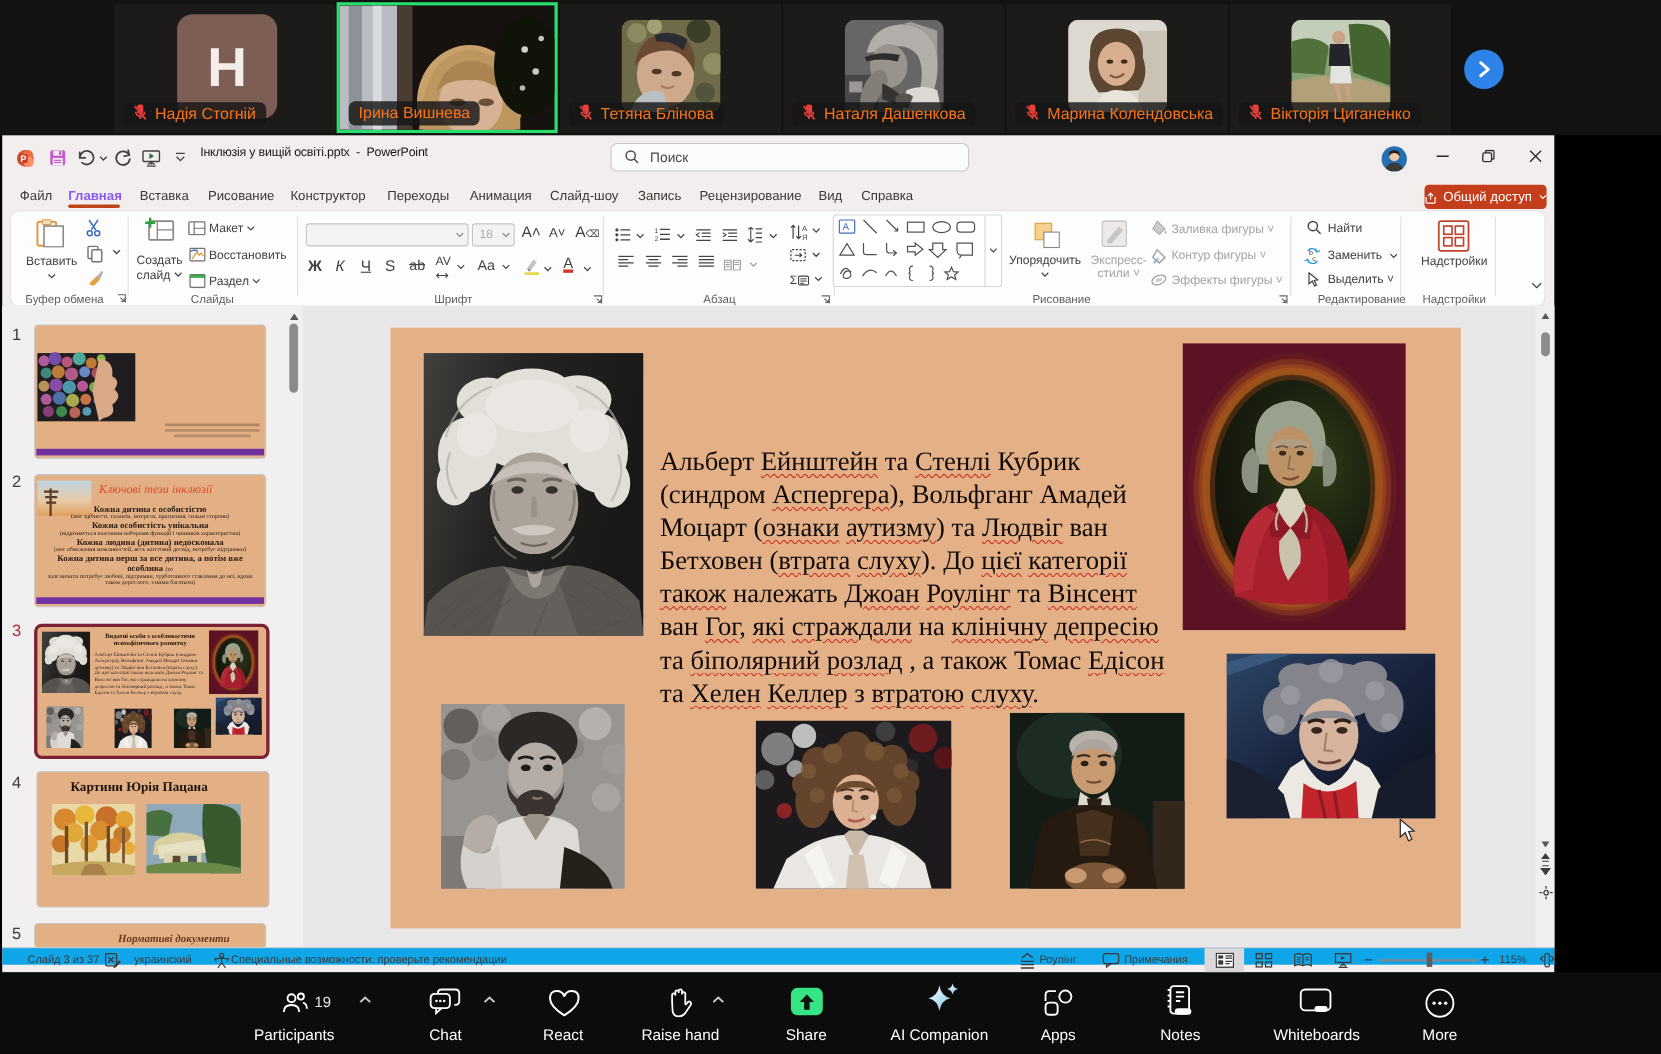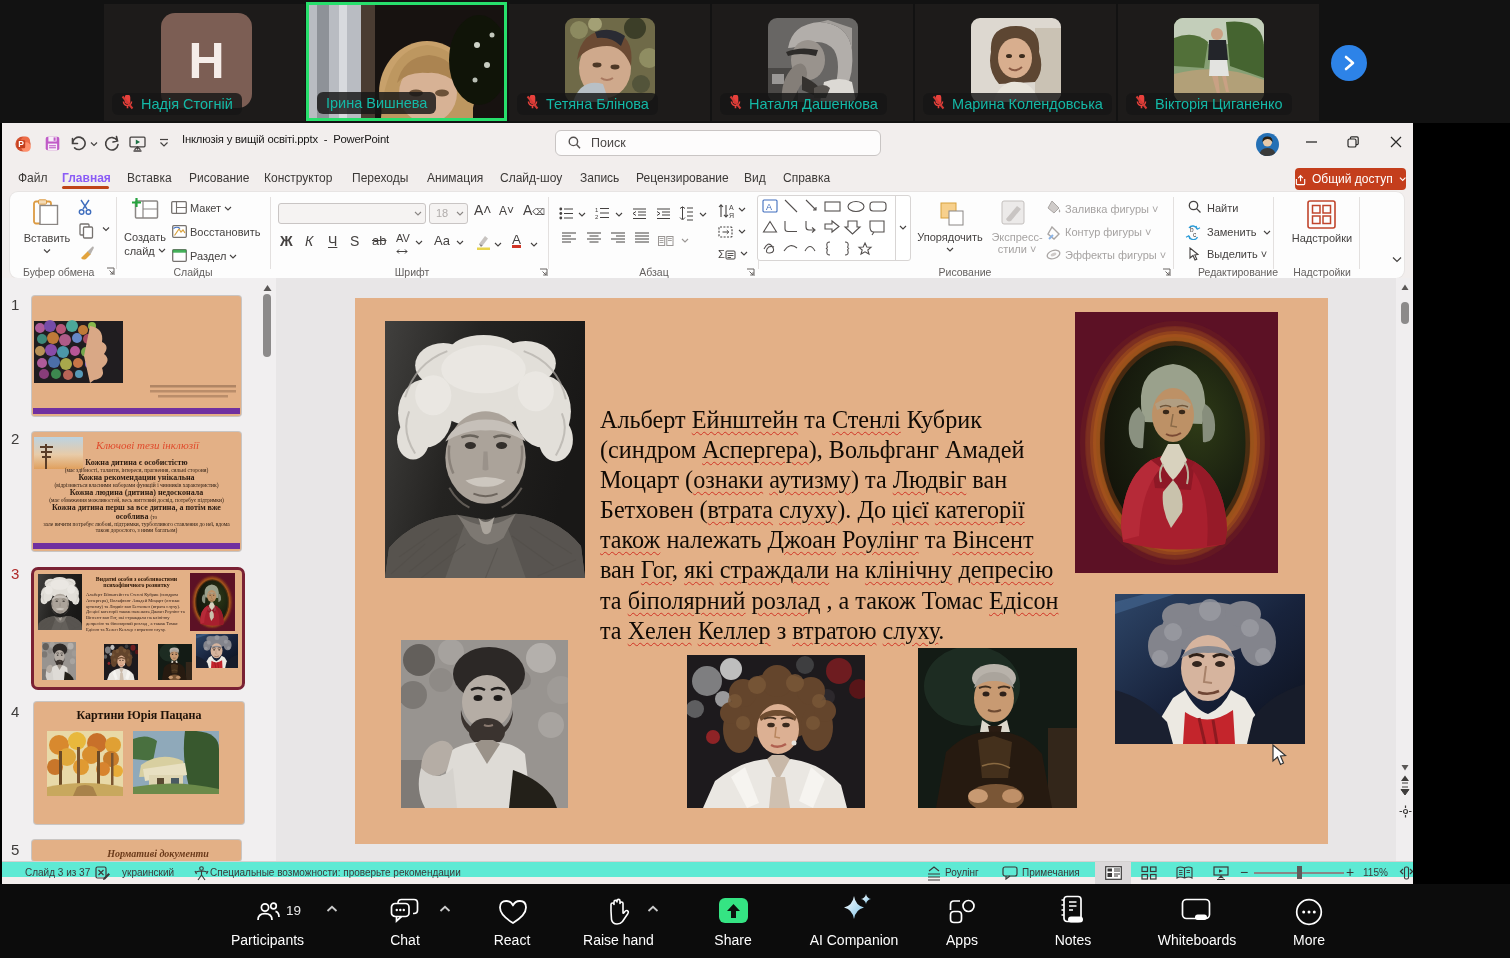--- a/index.html
+++ b/index.html
@@ -1,37 +1,37 @@
 <!DOCTYPE html>
 <html><head><meta charset="utf-8"><style>
 html,body{margin:0;padding:0;width:1510px;height:958px;background:#000;overflow:hidden}
 *{box-sizing:border-box}
 body{font-family:"Liberation Sans",sans-serif}
 .abs{position:absolute}
 
 #strip{left:0;top:0;width:1510px;height:123px;background:#121212}
 .tile{position:absolute;top:4px;height:117px;width:201px;background:#1d1b1a}
-.vlabel{position:absolute;left:8px;bottom:6px;height:22px;background:rgba(22,22,22,.82);border-radius:6px;color:#14b8a6;font-size:14.5px;display:flex;align-items:center;padding:0 9px;white-space:nowrap}
+.vlabel{position:absolute;left:8px;bottom:6px;height:22px;background:rgba(22,22,22,.82);border-radius:6px;color:#f97316;font-size:14.5px;display:flex;align-items:center;padding:0 9px;white-space:nowrap}
 .vlabel .mic{margin-right:7px}
 .avphoto{position:absolute;top:14px;left:50%;transform:translateX(-50%);width:90px;height:84px;border-radius:9px;overflow:hidden}
 
 #win{left:2px;top:123px;width:1411px;height:761px;background:#f2eeed}
 #titlebar{left:0;top:0;width:1411px;height:37px}
 #tabrow{left:0;top:37px;width:1411px;height:32px;font-size:12px;color:#3b3836}
 .tab{position:absolute;top:11px}
 #ribbon{left:8px;top:69px;width:1394px;height:86px;background:#fdfdfd;border-radius:8px;box-shadow:0 0 0 1px #e7e4e3}
 .glabel{position:absolute;top:74px;font-size:10.5px;color:#64605f;text-align:center;white-space:nowrap}
 .gsep{position:absolute;top:5px;height:72px;width:1px;background:#e3e0df}
 .rtext{font-size:11px;color:#454241}
 .gray{color:#a6a3a2}
 #body{left:0;top:155px;width:1411px;height:583px;background:#e8e6e7}
 #panel{position:absolute;left:0;top:0;width:274px;height:583px;background:#f1eff0}
 .thumb{position:absolute;left:30px;width:209px;background:#e3b086;border-radius:3px;box-shadow:0 0 0 1px #c9c5c3}
 .snum{position:absolute;left:9px;font-size:15px;color:#3e3c3b}
-#statusbar{left:0;top:738px;width:1411px;height:16px;background:#5eead4;border-top:1px solid #d4d1d0;font-size:10px;color:#3b3939}
+#statusbar{left:0;top:738px;width:1411px;height:16px;background:#0ea5e9;border-top:1px solid #d4d1d0;font-size:10px;color:#3b3939}
 
 #slide{position:absolute;left:353px;top:20px;width:973px;height:546px;background:#e3b087}
 #slide .stitle{position:absolute;left:238px;top:25px;width:470px;text-align:center;font-family:"Liberation Serif",serif;font-weight:bold;font-size:27px;line-height:35px;color:#1e1206}
 #slide .sbody{position:absolute;left:245px;top:107px;width:480px;font-family:"Liberation Serif",serif;font-size:24.2px;line-height:30.1px;color:#100a05;white-space:nowrap}
 .sp{text-decoration:underline;text-decoration-style:wavy;text-decoration-color:#d03425;text-decoration-thickness:1px;text-underline-offset:3px}
 
 #ztb{left:0;top:884px;width:1510px;height:74px;background:#0c0c0c;color:#fff}
 .zlab{position:absolute;top:48px;font-size:14px;color:#fefefe;text-align:center;white-space:nowrap}
 .chev{position:absolute;top:21px;width:12px;height:8px}
 </style></head>
@@ -820,25 +820,25 @@
               <linearGradient id="sky" x1="0" y1="0" x2="0" y2="1">
                 <stop offset="0" stop-color="#bcd3e2"></stop>
                 <stop offset=".55" stop-color="#e8cba8"></stop>
                 <stop offset="1" stop-color="#e0a05e"></stop>
               </linearGradient>
             </defs>
           <rect x="2" y="5" width="49" height="32" fill="url(#sky)"></rect>
           <path d="M14 37 V12 M8 15 H21 M9 20 H20 M10 25 H19" stroke="#5a3d28" stroke-width="2"></path>
           <rect x="1" y="111" width="207" height="6" fill="#7030a0"></rect>
         </svg>
-        <div style="position:absolute;left:58px;top:7px;width:115px;text-align:center;font-family:'Liberation Serif',serif;font-style:italic;font-size:11px;color:#e04b2c">Ключові тези інклюзії</div>
+        <div style="position:absolute;left:58px;top:7px;width:115px;font-family:'Liberation Serif',serif;font-style:italic;font-size:11px;color:#e04b2c">Ключові тези інклюзії</div>
         <div style="position:absolute;left:6px;top:26px;width:197px;text-align:center;font-family:'Liberation Serif',serif;color:#2a1a10">
           <div style="font-size:8px;font-weight:bold">Кожна дитина є особистістю</div>
           <div style="font-size:5.5px">(має здібності, таланти, інтереси, прагнення, сильні сторони)</div>
-          <div style="font-size:8px;font-weight:bold">Кожна рекомендации унікальна</div>
+          <div style="font-size:8px;font-weight:bold">Кожна особистість унікальна</div>
           <div style="font-size:5.5px">(відрізняється власними наборами функцій і чинників характеристик)</div>
           <div style="font-size:8px;font-weight:bold">Кожна людина (дитина) недосконала</div>
           <div style="font-size:5.5px">(має обмеження можливостей, весь життєвий досвід, потребує підтримки)</div>
           <div style="font-size:8px;font-weight:bold">Кожна дитина перш за все дитина, а потім вже особлива <span style="font-size:5.5px;font-weight:normal">(то</span></div>
           <div style="font-size:5.5px">зале вичити потребує любові, підтримки, турботливого ставлення до неї, вдома</div>
           <div style="font-size:5.5px">також дорослого, з ними багатьом)</div>
         </div>
       </div>
       <div class="snum" style="top:287px;color:#b02a2a">3</div>
       <div class="thumb" style="top:289px;height:123px;left:29px;width:214px;box-shadow:none;border:3px solid #7a2134;border-radius:7px">
@@ -858,21 +858,21 @@
             </svg></div>
         <div style="position:absolute;left:124px;top:74px;width:34px;height:36px"><svg width="34" height="36" viewBox="0 0 159 160" preserveAspectRatio="none">
               <use href="#edison"></use>
             </svg></div>
         <div style="position:absolute;left:162px;top:64px;width:42px;height:34px"><svg width="42" height="34" viewBox="0 0 190 150" preserveAspectRatio="none">
               <use href="#beeth"></use>
             </svg></div>
       </div>
       <div class="snum" style="top:425px">4</div>
       <div class="thumb" style="top:424px;height:122px;left:32px;width:210px">
-        <div style="position:absolute;left:30px;top:6px;width:150px;text-align:center;font-family:'Liberation Serif',serif;font-weight:bold;font-size:12px;color:#1f1208;white-space:nowrap">Картини Юрія Пацана</div>
+        <div style="position:absolute;left:30px;top:6px;width:150px;text-align:left;font-family:'Liberation Serif',serif;font-weight:bold;font-size:12px;color:#1f1208;white-space:nowrap">Картини Юрія Пацана</div>
         <svg style="position:absolute;left:13px;top:29px" width="76" height="65" viewBox="0 0 76 65">
           <rect width="76" height="65" fill="#e8d9a8"></rect>
           <circle cx="12" cy="14" r="10" fill="#d8892e"></circle>
             <circle cx="30" cy="10" r="9" fill="#e8b83c"></circle>
             <circle cx="50" cy="12" r="10" fill="#c8702a"></circle>
             <circle cx="66" cy="14" r="8" fill="#e0a034"></circle>
             <circle cx="20" cy="26" r="9" fill="#e0a83a"></circle>
             <circle cx="44" cy="24" r="9" fill="#d88e2e"></circle>
             <circle cx="64" cy="28" r="8" fill="#c87c2a"></circle>
             <circle cx="8" cy="36" r="8" fill="#c8762a"></circle>

